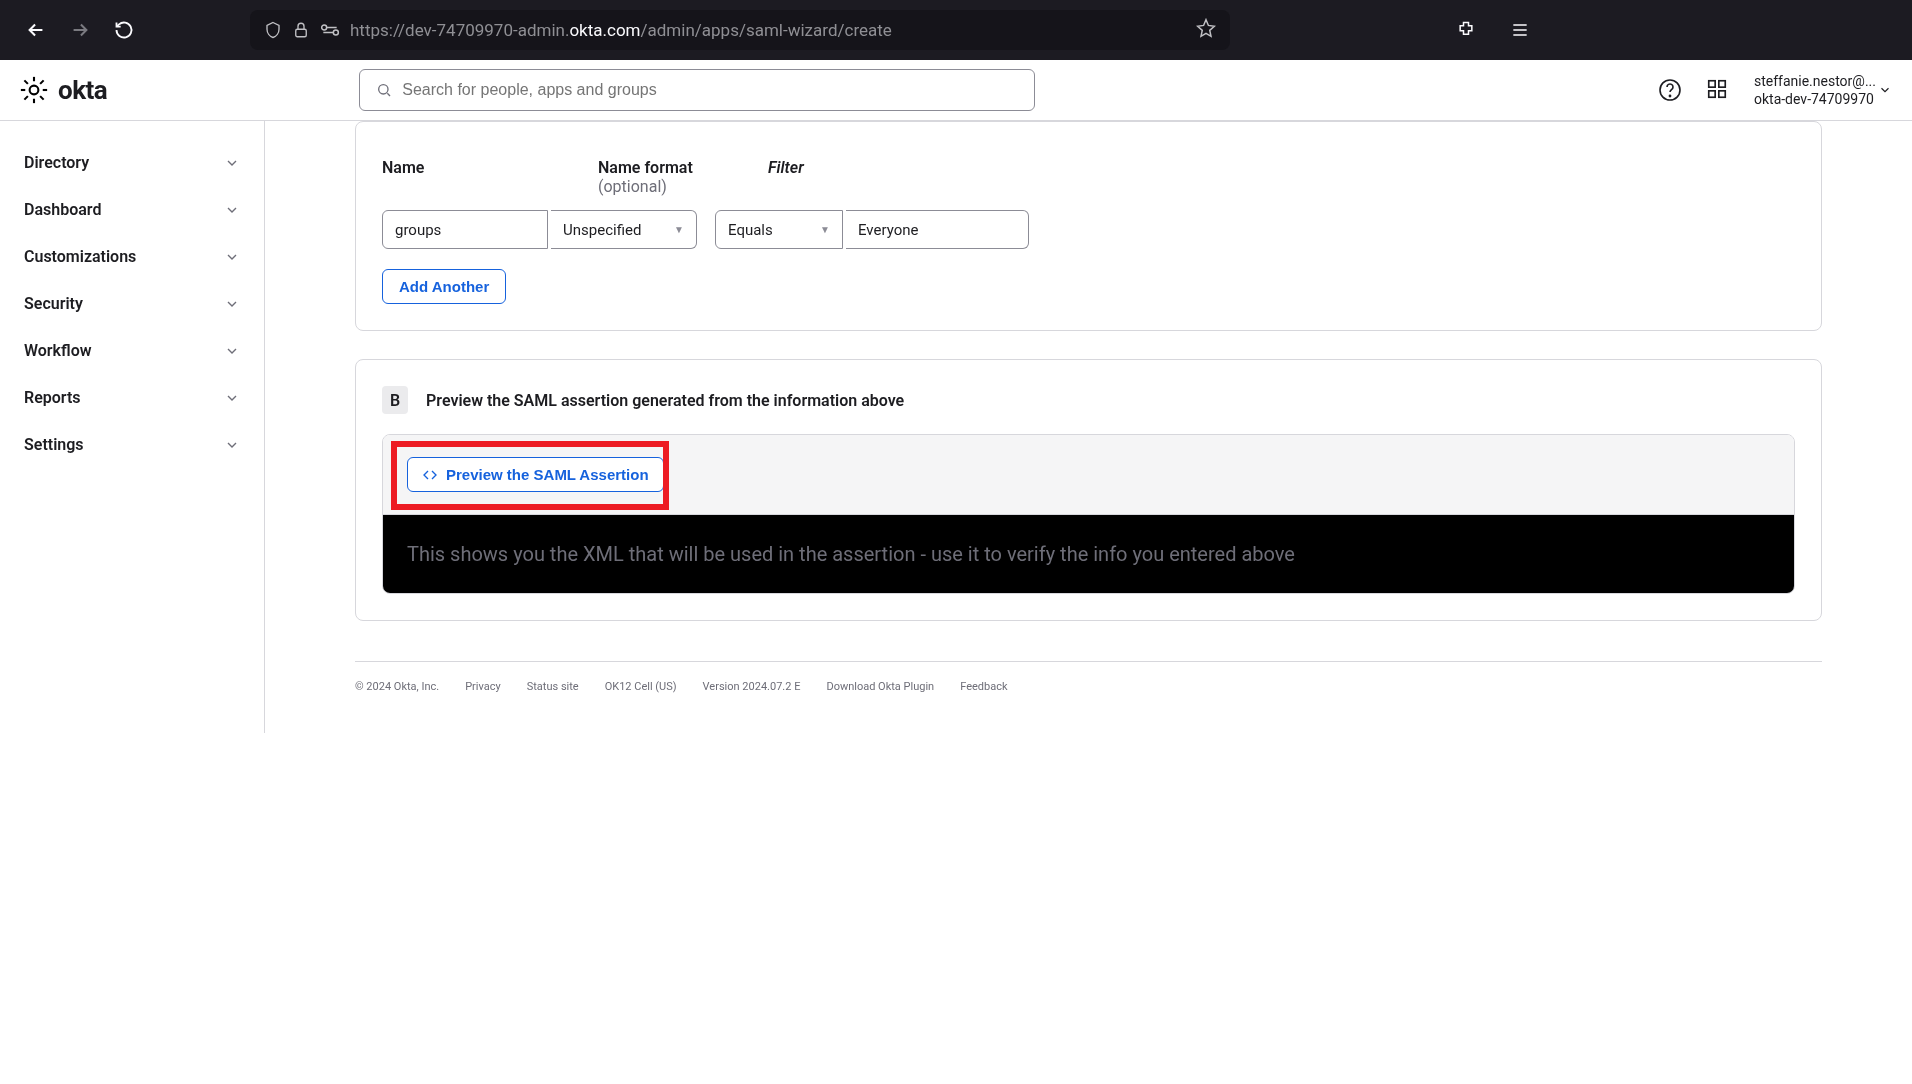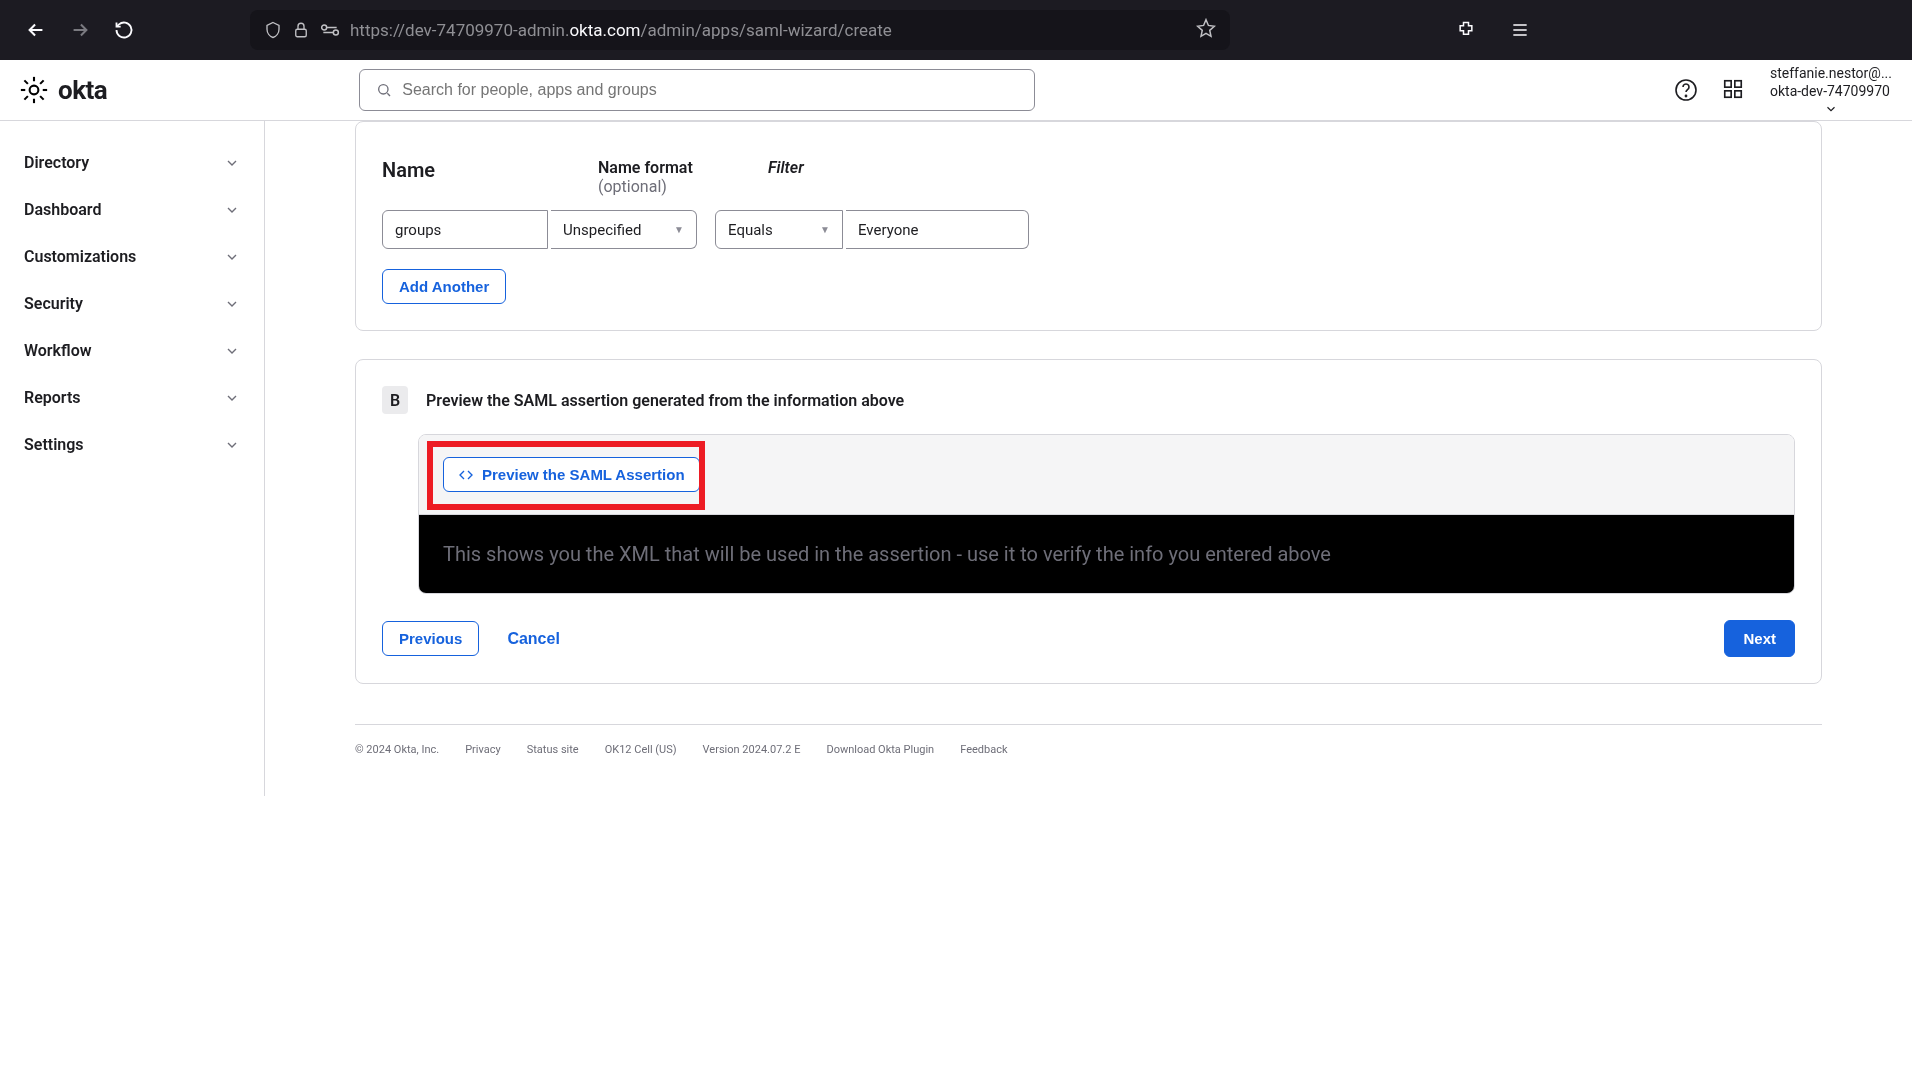--- a/index.html
+++ b/index.html
@@ -18,55 +18,55 @@
     
     
     .top-header { height: 61px; border-bottom: 1px solid #d7d7dc; display: flex; align-items: center; padding: 0 20px; gap: 20px; }
     .okta-logo { display: flex; align-items: center; gap: 10px; font-weight: 700; font-size: 26px; letter-spacing: -0.5px; }
     .logo-sun { width: 28px; height: 28px; display:flex; align-items:center; justify-content:center;}
     .search-box { flex: 0 0 676px; margin-left: 232px; border: 1px solid #8c8c96; border-radius: 6px; height: 42px; display: flex; align-items: center; padding: 0 16px; gap: 10px; }
     .search-box input { border: none; outline: none; font-size: 16px; flex: 1; color: #6e6e78; background: transparent; }
     .header-right { margin-left: auto; display: flex; align-items: center; gap: 24px; }
     .hdr-icon { width: 24px; height: 24px; color: #1d1d21; }
     .user-info { display: flex; flex-direction: column; font-size: 14px; line-height: 1.3; }
-    .user-row { display:flex; align-items:center; gap:2px;flex-direction:column;}
+    .user-row { display:flex; align-items:center; gap:2px;}
     
     
     .layout { display: flex; }
     .sidebar { width: 265px; border-right: 1px solid #d7d7dc; padding: 18px 0; }
     .nav-item { display: flex; align-items: center; justify-content: space-between; padding: 14px 24px; font-size: 16px; font-weight: 600; cursor: pointer; }
     .nav-item svg { color: #6e6e78; }
     
     .main { flex: 1; padding: 0 90px 40px 90px; }
     
     .card { border: 1px solid #d7d7dc; border-radius: 8px; margin-bottom: 28px; padding: 26px; }
     
     .attr-headers { display: flex; gap: 0; margin-bottom: 14px; }
-    .attr-col-name { width: 170px; font-weight: 600; font-size: 20px; }
+    .attr-col-name { width: 170px; font-weight: 600; font-size: 16px; }
     .attr-col-format { width: 170px; font-weight: 600; font-size: 16px; margin-left: 46px; }
     .attr-col-format .opt { font-weight: 400; color: #6e6e78; display:block; }
     .attr-col-filter { width: 170px; font-weight: 600; font-size: 16px; font-style: italic; }
     
     .attr-row { display: flex; gap: 3px; margin-bottom: 20px; }
     .inp { height: 39px; border: 1px solid #8c8c96; border-radius: 6px; padding: 0 12px; font-size: 15px; display:flex; align-items:center; background:#fff; }
     .inp.name { width: 166px; border-radius: 6px 0 0 6px;}
     .inp.sel { width: 146px; border-radius: 0 6px 6px 0; border-left:none; justify-content:space-between; color:#1d1d21;}
     .inp.sel2 { width: 128px; border-radius: 6px 0 0 6px; margin-left:15px; justify-content:space-between;}
     .inp.val { width: 183px; border-radius: 0 6px 6px 0; border-left:none;}
     .tiny-tri { color:#8c8c96; font-size:10px;}
     
     .btn { border: 1px solid #1662dd; background: #fff; color: #1662dd; padding: 8px 16px; border-radius: 6px; font-size: 15px; font-weight: 600; cursor: pointer; }
     .btn-primary { background: #1662dd; color: #fff; }
     .btn-link { border: none; background: none; color: #1662dd; font-weight: 600; font-size: 16px; cursor:pointer; }
     
     .section-b-header { display: flex; align-items: center; gap: 18px; margin-bottom: 20px; }
     .badge-b { width: 26px; height: 28px; background: #ebebed; border-radius: 4px; display: flex; align-items: center; justify-content: center; font-weight: 600; }
     .section-b-title { font-weight: 600; font-size: 16px; }
     
-    .preview-box { border: 1px solid #d7d7dc; border-radius: 8px; overflow:hidden;margin-left:36px; }
+    .preview-box { border: 1px solid #d7d7dc; border-radius: 8px; overflow:hidden; }
     .preview-top { background: #f5f5f6; padding: 22px 24px; position: relative; }
     .red-box { position: absolute; border: 6px solid #ed1c24; top: 6px; left: 8px; width: 278px; height: 69px; pointer-events:none;}
     .preview-btn { border: 1px solid #1662dd; color: #1662dd; background:#fff; padding: 8px 14px; border-radius: 6px; font-weight: 600; font-size: 15px; display:inline-flex; align-items:center; gap:8px; }
     .preview-btn svg { width:16px; height:16px; }
     .preview-bottom { background: #000000; border-top: 1px solid #d7d7dc; padding: 24px; color: #6e6e78; font-size: 20px; line-height:1.5; }
     
     .wizard-buttons { display: flex; align-items: center; margin-top: 26px; gap: 28px; }
     .wizard-buttons .next { margin-left: auto; padding: 9px 18px; }
     
     .footer { border-top: 1px solid #d7d7dc; padding-top: 18px; margin-top: 40px; display: flex; gap: 26px; font-size: 11px; color: #6e6e78; }
@@ -263,25 +263,20 @@
           <div class="red-box"></div>
           <button class="preview-btn">
             <svg viewBox="0 0 24 24" fill="none" stroke="currentColor" stroke-width="2">
                 <path d="M9 18l-6-6 6-6M15 6l6 6-6 6"></path>
               </svg>
             <span>Preview the SAML Assertion</span>
           </button>
         </div>
         <div class="preview-bottom">This shows you the XML that will be used in the assertion - use it to verify the info you entered above</div>
       </div>
-      <div class="wizard-buttons">
-        <button class="btn">Previous</button>
-        <button class="btn-link">Cancel</button>
-        <button class="btn btn-primary next">Next</button>
-      </div>
     </div>
 
     <div class="footer">
       <span>© 2024 Okta, Inc.</span>
       <a href="#">Privacy</a>
       <a href="#">Status site</a>
       <a href="#">OK12 Cell (US)</a>
       <a href="#">Version 2024.07.2 E</a>
       <a href="#">Download Okta Plugin</a>
       <a href="#">Feedback</a>

